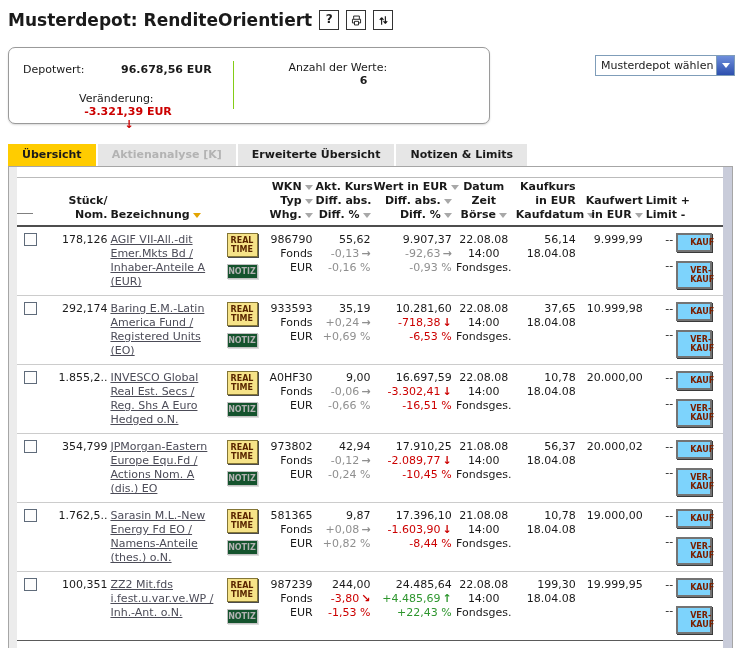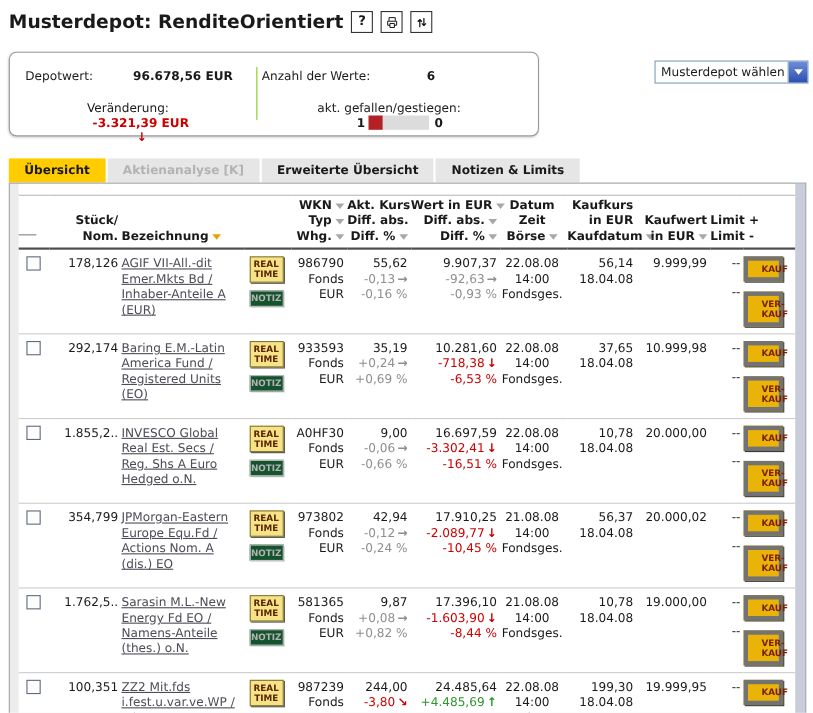--- a/index.html
+++ b/index.html
@@ -77,21 +77,21 @@
   .name { color:#4c4c58; text-decoration:underline; cursor:pointer; line-height:14px; display:inline-block; }
 
   .rt { display:inline-block; width:31px; background:#f6e388; border:1px solid #847636;
     box-shadow:1px 1px 0 #4c4c4c; color:#5a2600; font-size:8px; font-weight:bold;
     text-align:center; line-height:9px; padding:2px 0; cursor:pointer; }
   .rt span { display:block; }
   .ntz { display:inline-block; width:31px; background:#14532d; border:1px solid #c2c2c2;
     box-shadow:1px 1px 0 #ddd; color:#b2b2b2; font-size:8px; font-weight:bold;
     text-align:center; line-height:9px; padding:2px 0; margin-top:7px; cursor:pointer; }
 
-  .btn-k, .btn-v { display:block; width:36px; background:#eab308; border:4px solid #737373;
+  .btn-k, .btn-v { display:block; width:36px; background:#7dd3fc; border:2px solid #737373;
     box-shadow:1px 1px 0 #3a3a3a; color:#7a2000; font-size:8px; font-weight:bold;
     text-align:center; line-height:9px; padding:3px 12px; cursor:pointer;
     font-family:"DejaVu Sans","Liberation Sans",sans-serif; }
   .btn-v { margin-top:9px; }
   .btn-v span { display:block; }
   .lm2 { margin-top:12px; }
 
   
   .totals { border-top:1px solid #5a5a5a; border-bottom:1px solid #b5b5b5;
     padding:6px 0 12px 0; display:grid;
@@ -131,29 +131,20 @@
     <div class="sum-row">
       <span class="sum-label">Veränderung:</span>
       <span class="b red">-3.321,39 EUR</span>
       <span class="arr red">↓</span>
     </div>
   </div>
   <div class="sum-right">
     <div class="sum-row">
       <span class="sum-label-w">Anzahl der Werte:</span>
       <span class="b">6</span>
-    </div>
-    <div class="sum-row">
-      <span class="sum-label-w">akt. gefallen/gestiegen:</span>
-      <span class="bar">
-        <span class="b">1</span>
-        <span class="seg-red"></span>
-        <span class="seg-grey"></span>
-        <span class="b">0</span>
-      </span>
     </div>
   </div>
 </div>
 
 <div class="tabs">
   <div class="tab active">Übersicht</div>
   <div class="tab disabled">Aktienanalyse [K]</div>
   <div class="tab">Erweiterte Übersicht</div>
   <div class="tab">Notizen &amp; Limits</div>
 </div>

